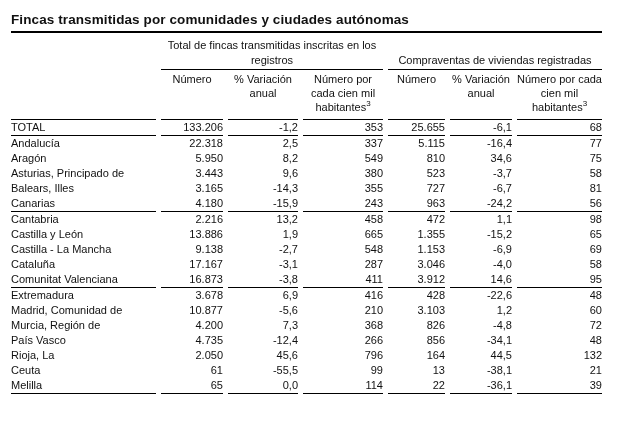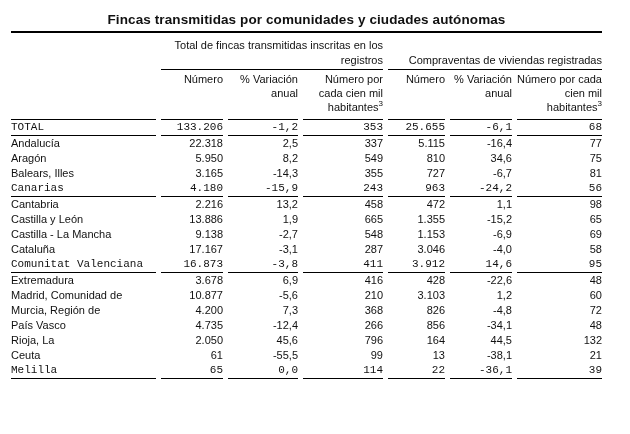--- a/index.html
+++ b/index.html
@@ -9,38 +9,37 @@
     color:#111;
     -webkit-font-smoothing:antialiased;
   }
   .page{padding:12px 0 0 11px;}
   .page-title{
     font-size:13.5px;font-weight:bold;margin:0;
     width:591px;
     padding-bottom:4px;
     border-bottom:2px solid #000;
     letter-spacing:0.1px;
-    text-align:center;
   }
   table.stats{
     border-collapse:separate;
     border-spacing:5px 0;
     margin-left:-5px;
     margin-top:5px;
     font-size:11px;
     table-layout:fixed;
   }
   col.c-label{width:145px;}
   col.c-n1{width:62px;}
   col.c-v1{width:70px;}
   col.c-h1{width:80px;}
   col.c-n2{width:57px;}
   col.c-v2{width:62px;}
   col.c-h2{width:85px;}
-  th{font-weight:normal;text-align:right;padding:0;vertical-align:bottom;margin-top:12px;}
+  th{font-weight:normal;text-align:center;padding:0;vertical-align:bottom;margin-top:12px;}
   .group-cell{
     border-bottom:1px solid #000;
     line-height:15px;
     padding-bottom:1px;
   }
   tr.col-header-row th{
     vertical-align:top;
     line-height:14px;
     padding-top:2px;
     padding-bottom:5px;
@@ -48,21 +47,21 @@
   sup{font-size:8px;line-height:0;}
   td{
     padding:0;
     line-height:15px;
     height:15px;
     white-space:nowrap;
     overflow:hidden;
   }
   td.num{text-align:right;}
   tr.first-row td{border-top:1px solid #000;}
-  tr.section-end td{border-bottom:1px solid #000;font-family:Liberation Mono, monospace;}
+  tr.section-end td{border-bottom:1px solid #000;}
 </style>
 </head>
 <body>
 
 <div class="page">
   <h1 class="page-title">Fincas transmitidas por comunidades y ciudades autónomas</h1>
 
   <table class="stats">
     <colgroup>
       <col class="c-label">
@@ -123,20 +122,29 @@
         <tr>
           <td>Aragón</td>
           <td class="num">5.950</td>
           <td class="num">8,2</td>
           <td class="num">549</td>
           <td class="num">810</td>
           <td class="num">34,6</td>
           <td class="num">75</td>
         </tr>
         <tr>
+          <td>Asturias, Principado de</td>
+          <td class="num">3.443</td>
+          <td class="num">9,6</td>
+          <td class="num">380</td>
+          <td class="num">523</td>
+          <td class="num">-3,7</td>
+          <td class="num">58</td>
+        </tr>
+        <tr>
           <td>Balears, Illes</td>
           <td class="num">3.165</td>
           <td class="num">-14,3</td>
           <td class="num">355</td>
           <td class="num">727</td>
           <td class="num">-6,7</td>
           <td class="num">81</td>
         </tr>
         <tr class="section-end">
           <td>Canarias</td>

